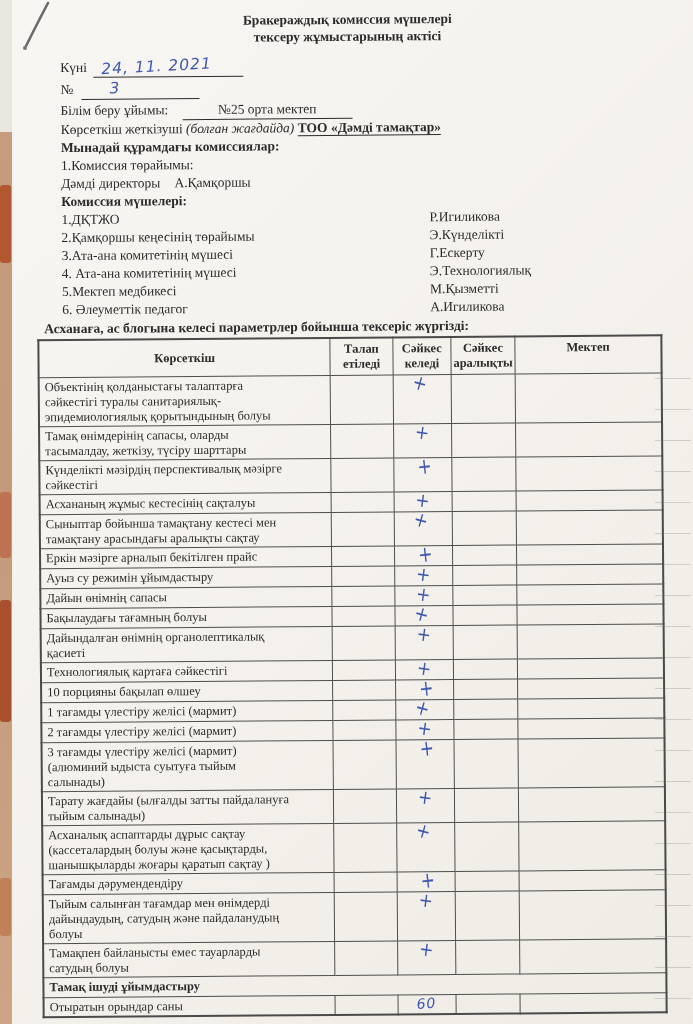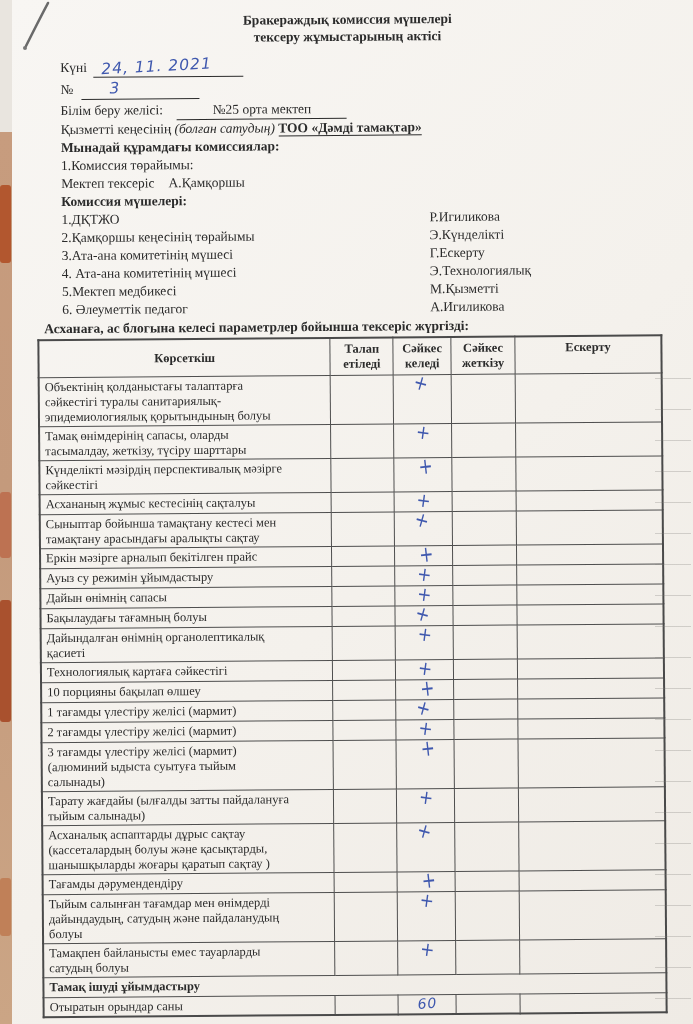--- a/index.html
+++ b/index.html
@@ -88,31 +88,31 @@
     </div>
 
     <div class="form">
       <div class="form-line" style="height:22px;">
         <span>Күні</span><span class="fill w-date"><span class="hand">24, 11. 2021</span></span>
       </div>
       <div class="form-line" style="height:21px;">
         <span>№</span><span class="fill w-num"><span class="hand" style="padding-left:28px;">3</span></span>
       </div>
       <div class="form-line">
-        <span>Білім беру желісі:</span><span class="fill w-org">№25 орта мектеп</span>
+        <span>Білім беру ұйымы:</span><span class="fill w-org">№25 орта мектеп</span>
       </div>
       <div class="form-line">
-        <span>Қызметті кеңесінің</span>
-        <span class="i">(болған сатудың)</span>
+        <span>Көрсеткіш жеткізуші</span>
+        <span class="i">(болған жағдайда)</span>
         <span class="b u">ТОО «Дәмді тамақтар»</span>
       </div>
       <div class="b">Мынадай құрамдағы комиссиялар:</div>
       <div>1.Комиссия төрайымы:</div>
       <div class="chair-line">
-        <span>Мектеп тексеріс</span><span class="gap"></span><span>А.Қамқоршы</span>
+        <span>Дәмді директоры</span><span class="gap"></span><span>А.Қамқоршы</span>
       </div>
       <div class="b">Комиссия мүшелері:</div>
       <div>
           <div class="member-row">
     <span class="m-role">1.ДҚТЖО</span>
     <span class="m-name">Р.Игиликова</span>
   </div>
           <div class="member-row">
     <span class="m-role">2.Қамқоршы кеңесінің төрайымы</span>
     <span class="m-name">Э.Күнделікті</span>
@@ -144,22 +144,22 @@
           <col style="width:63px">
           <col style="width:58px">
           <col style="width:64px">
           <col style="width:147px">
       </colgroup>
       <thead>
         <tr>
           <th>Көрсеткіш</th>
           <th>Талап етіледі</th>
           <th>Сәйкес келеді</th>
-          <th>Сәйкес жеткізу</th>
-          <th style="vertical-align:top;">Ескерту</th>
+          <th>Сәйкес аралықты</th>
+          <th style="vertical-align:top;">Мектеп</th>
         </tr>
       </thead>
       <tbody>
           <tr>
     <td class="c-ind">Объектінің қолданыстағы талаптарға
 сәйкестігі туралы санитариялық-
 эпидемиологиялық қорытындының болуы</td>
     <td class="c-req"></td>
     <td class="c-comp"><span class="mk">+</span></td>
     <td class="c-not"></td>

